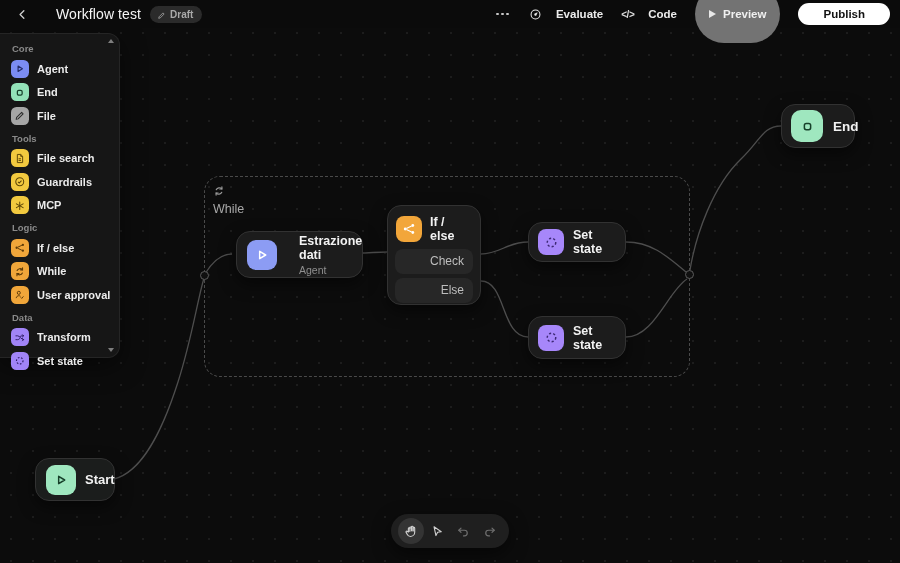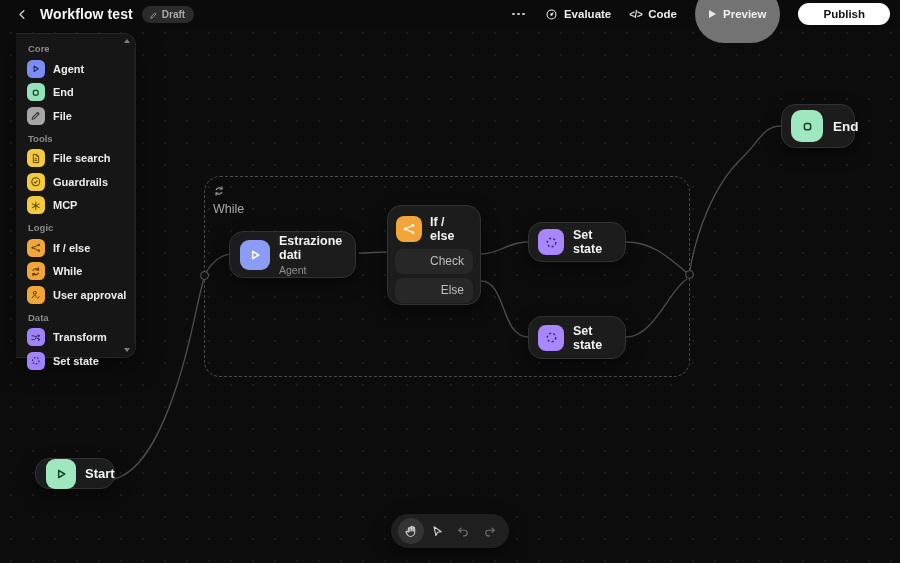--- a/index.html
+++ b/index.html
@@ -4,37 +4,37 @@
 <style>
   * { margin:0; padding:0; box-sizing:border-box; }
   html,body { width:900px; height:563px; background:#0c0c0c; overflow:hidden;
     font-family:"Liberation Sans", sans-serif; -webkit-font-smoothing:antialiased; }
 
   
   .topbar { position:absolute; left:0; top:0; width:900px; height:28px; background:#0b0b0b;
     display:flex; align-items:center; padding:0 10px 0 12px; z-index:50; color:#ededed; }
   .back-btn { width:20px; height:20px; display:flex; align-items:center; justify-content:center;
     color:#cfcfcf; cursor:pointer; }
-  .tb-title { font-size:14px; font-weight:700; color:#f5f5f5; margin-left:8px; letter-spacing:.1px; }
+  .tb-title { font-size:14px; font-weight:400; color:#f5f5f5; margin-left:24px; letter-spacing:.1px; }
   .draft-badge { margin-left:9px; display:flex; align-items:flex-end; gap:4px; background:#2b2b2b;
     border-radius:999px; padding:3px 9px 3px 7px; color:#a9a9a9; font-size:10px; font-weight:600; }
   .tb-right { margin-left:auto; display:flex; align-items:center; gap:18px; }
   .ellipsis { display:flex; gap:2.5px; align-items:center; padding:4px 2px; cursor:pointer; }
   .ellipsis i { width:2.6px; height:2.6px; border-radius:50%; background:#c7c7c7; display:block; }
-  .tb-link { display:flex; align-items:center; gap:6px; font-size:11.5px; font-weight:600;
+  .tb-link { display:flex; align-items:center; gap:14px; font-size:11.5px; font-weight:600;
     color:#ececec; cursor:pointer; }
   .code-glyph { font-size:10px; font-weight:700; color:#dcdcdc; letter-spacing:-.5px; }
   .pill { display:flex; align-items:center; gap:7px; border-radius:999px; cursor:pointer; }
   .preview-btn { background:#737373; padding:23px 14px; color:#f0f0f0; font-size:11.5px; font-weight:600; }
   .play-tri { width:0; height:0; border-left:7px solid #e8e8e8; border-top:4.5px solid transparent;
     border-bottom:4.5px solid transparent; }
   .publish-btn { background:#ffffff; padding:5px 25px; color:#121212; font-size:11.5px; font-weight:700; }
 
   
-  .palette { position:absolute; left:16px; top:33px; width:120px; height:325px; background:#161616;
+  .palette { position:absolute; left:0; top:33px; width:120px; height:325px; background:#161616;
     border:1px solid #252525; border-left:none; border-radius:0 12px 12px 0;
     box-shadow:0 8px 24px rgba(0,0,0,.5); z-index:40; padding-top:4px; }
   .pal-scroll { position:absolute; right:5px; width:0; height:0;
     border-left:3.5px solid transparent; border-right:3.5px solid transparent; }
   .pal-up { top:5px; border-bottom:4.5px solid #7e7e7e; }
   .pal-down { bottom:5px; border-top:4.5px solid #7e7e7e; }
   .pal-section { font-size:9.5px; color:#8a8a8a; padding:5px 0 3px 12px; font-weight:600; }
   .pal-item { height:23.5px; display:flex; align-items:center; gap:8px; padding-left:11px;
     cursor:grab; }
   .pal-item .lbl { font-size:11px; font-weight:700; color:#ececec; }
@@ -64,26 +64,26 @@
   .port { position:absolute; width:9px; height:9px; border-radius:50%; background:#101010;
     border:1.5px solid #5c5c5c; z-index:20; }
 
   .node { position:absolute; background:#1c1c1c; border:1px solid #323232; border-radius:14px;
     box-shadow:0 6px 16px rgba(0,0,0,.5); display:flex; align-items:center; z-index:10;
     color:#f0f0f0; cursor:pointer; }
   .bicon { border-radius:9px; display:flex; align-items:center; justify-content:center; flex:0 0 auto; }
   .t-title { font-size:12.5px; font-weight:700; color:#f2f2f2; }
   .t-sub { font-size:10.5px; color:#8f8f8f; margin-top:2px; }
 
-  .node-start { left:35px; top:458px; width:80px; height:31px; padding:0 10px; gap:9px;
+  .node-start { left:35px; top:458px; width:80px; height:43px; padding:0 10px; gap:9px;
     background:#1b1d1c; }
   .node-start .bicon { width:30px; height:30px; background:#9fe7bf; color:#17402a; }
   .node-start .t-title { font-size:13px; }
 
-  .node-agent { left:229px; top:231px; width:127px; height:47px; padding:0 10px; gap:9px; }
+  .node-agent { left:236px; top:231px; width:127px; height:47px; padding:0 10px; gap:22px; }
   .node-agent .bicon { width:30px; height:30px; background:#8c9cf4; color:#ffffff; }
 
   .node-ifelse { left:387px; top:205px; width:94px; height:100px; padding:7px;
     flex-direction:column; align-items:stretch; justify-content:flex-start; }
   .if-head { display:flex; align-items:center; gap:8px; padding:2px 1px; }
   .if-head .bicon { width:26px; height:26px; border-radius:8px; background:#f2a63a; color:#fff; }
   .branch-row { margin-top:4px; height:25px; line-height:25px; background:#272727;
     border-radius:8px; font-size:12px; color:#bdbdbd; text-align:right; padding:0 9px;
     cursor:pointer; }
   .branch-row:first-of-type { margin-top:6px; }

